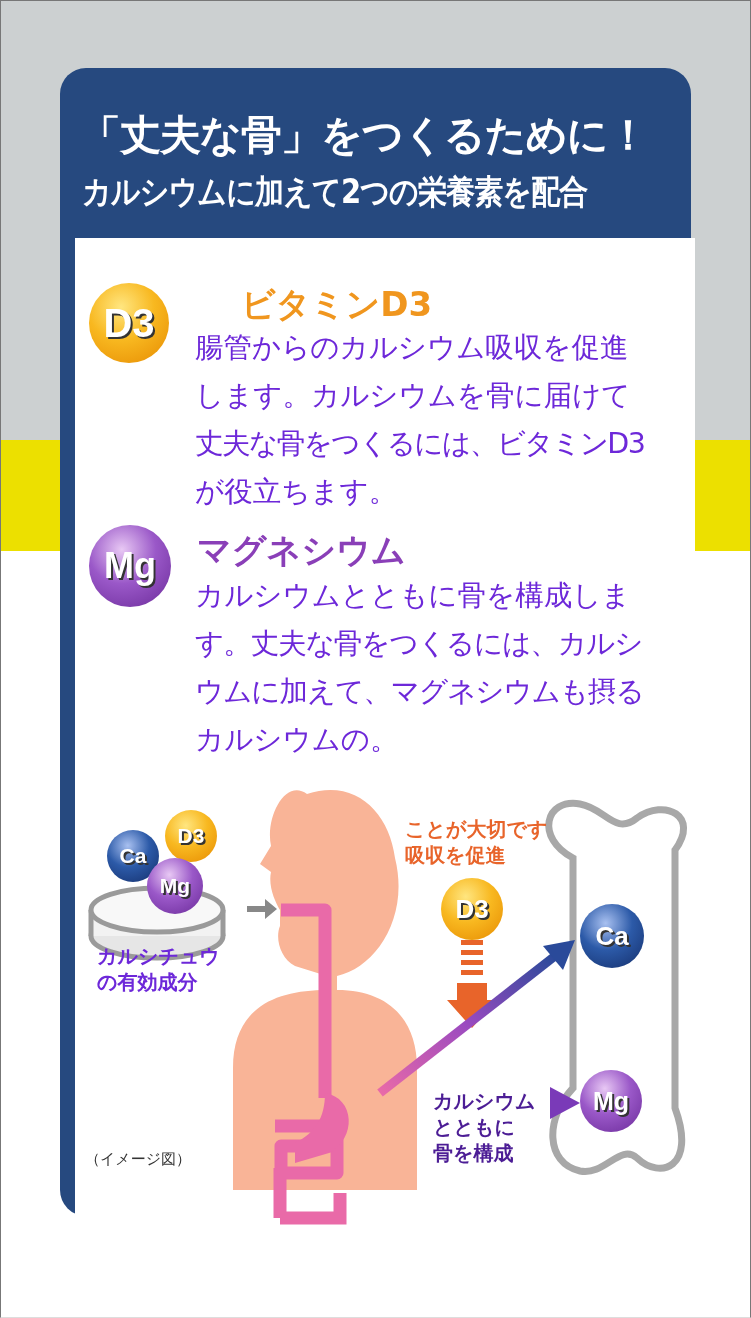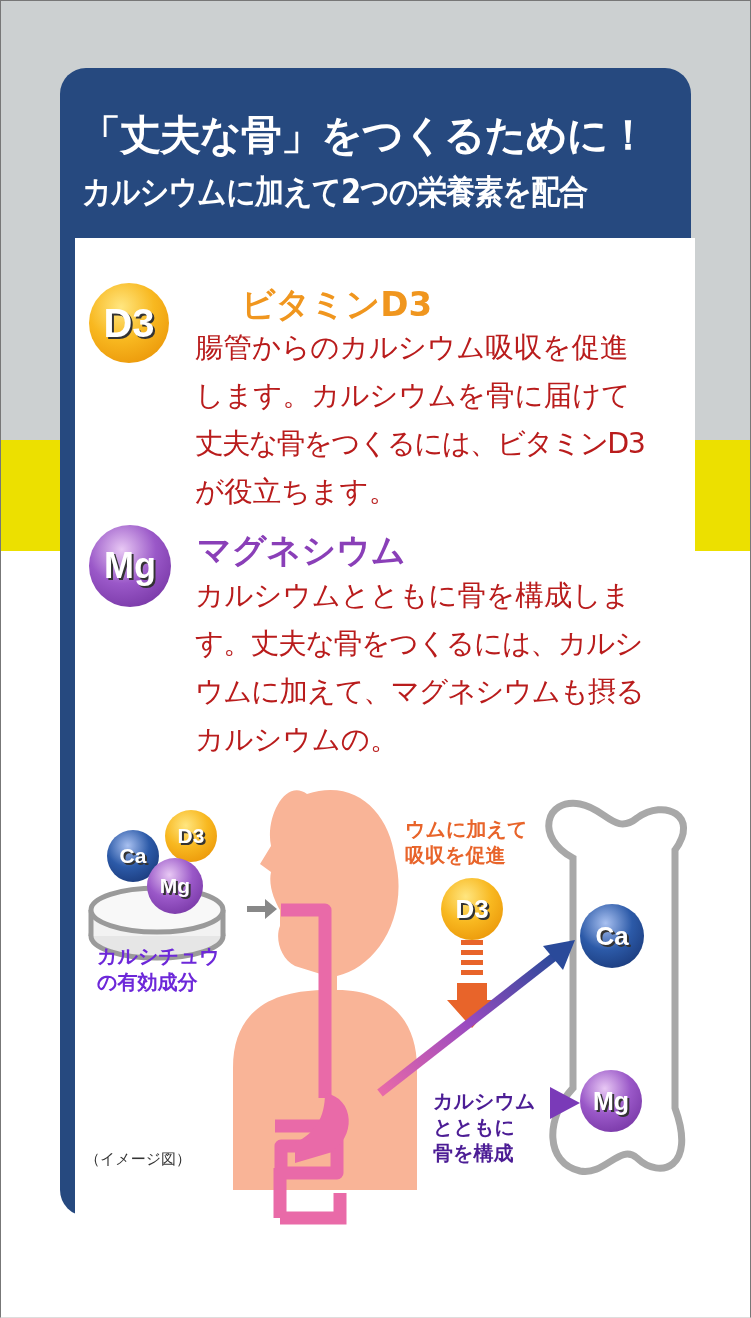--- a/index.html
+++ b/index.html
@@ -9,21 +9,21 @@
   .frame-line{position:absolute;left:0;top:0;width:749px;height:1316px;border:1px solid #777;border-bottom-color:#ddd;}
   .panel{position:absolute;left:60px;top:68px;width:631px;height:1148px;background:#26497f;border-radius:26px;}
   .panel-inner{position:absolute;left:15px;top:170px;width:620px;height:1002px;background:#fff;border-radius:0 0 20px 20px;}
   .header-line1{position:absolute;left:20px;top:40px;width:600px;color:#fff;font-weight:bold;font-size:41px;letter-spacing:-1px;white-space:nowrap;}
   .header-line2{position:absolute;left:22px;top:102px;width:600px;color:#fff;font-weight:bold;font-size:33px;letter-spacing:-1px;white-space:nowrap;transform:scaleX(0.88);transform-origin:left;}
   .ball{position:absolute;border-radius:50%;display:flex;align-items:center;justify-content:center;color:#fff;font-weight:bold;text-shadow:2px 2px 0 #333;font-family:"Liberation Sans",sans-serif;}
   .ball-d3{background:radial-gradient(circle at 40% 30%,#ffe680 0%,#f8b820 45%,#e68a00 100%);}
   .ball-mg{background:radial-gradient(circle at 40% 30%,#e8c8f4 0%,#9a58c8 45%,#6a2a98 100%);}
   .ball-ca{background:radial-gradient(circle at 40% 30%,#a8c0f0 0%,#2c5aa8 45%,#142e6a 100%);}
   .sec-title{position:absolute;font-weight:bold;font-size:34px;white-space:nowrap;}
-  .sec-body{position:absolute;font-size:28.5px;line-height:48px;color:#b91c1c;width:490px;}
+  .sec-body{position:absolute;font-size:28.5px;line-height:48px;color:#6d28d9;width:490px;}
   .diag-text{position:absolute;font-size:20px;line-height:26px;font-weight:bold;white-space:nowrap;}
   svg{position:absolute;left:0;top:0;}
 </style>
 </head>
 <body>
 
 <div class="bg-gray"></div>
 <div class="bg-yellow"></div>
 <div class="frame-line"></div>
 
@@ -121,21 +121,21 @@
     <div class="ball ball-mg" style="left:72px;top:620px;width:56px;height:56px;font-size:21px;">
       <span>Mg</span>
     </div>
 
     <div class="diag-text" style="left:22px;top:705px;color:#6d28d9;">
       <div>カルシチュウ</div>
       <div>の有効成分</div>
     </div>
 
     <div class="diag-text" style="left:330px;top:578px;color:#e8642a;">
-      <div>ウムに加えて</div>
+      <div>ことが大切です</div>
       <div>吸収を促進</div>
     </div>
 
     <div class="ball ball-d3" style="left:366px;top:640px;width:62px;height:62px;font-size:26px;">
       <span>D3</span>
     </div>
 
     <div class="ball ball-ca" style="left:505px;top:666px;width:64px;height:64px;font-size:26px;">
       <span>Ca</span>
     </div>

